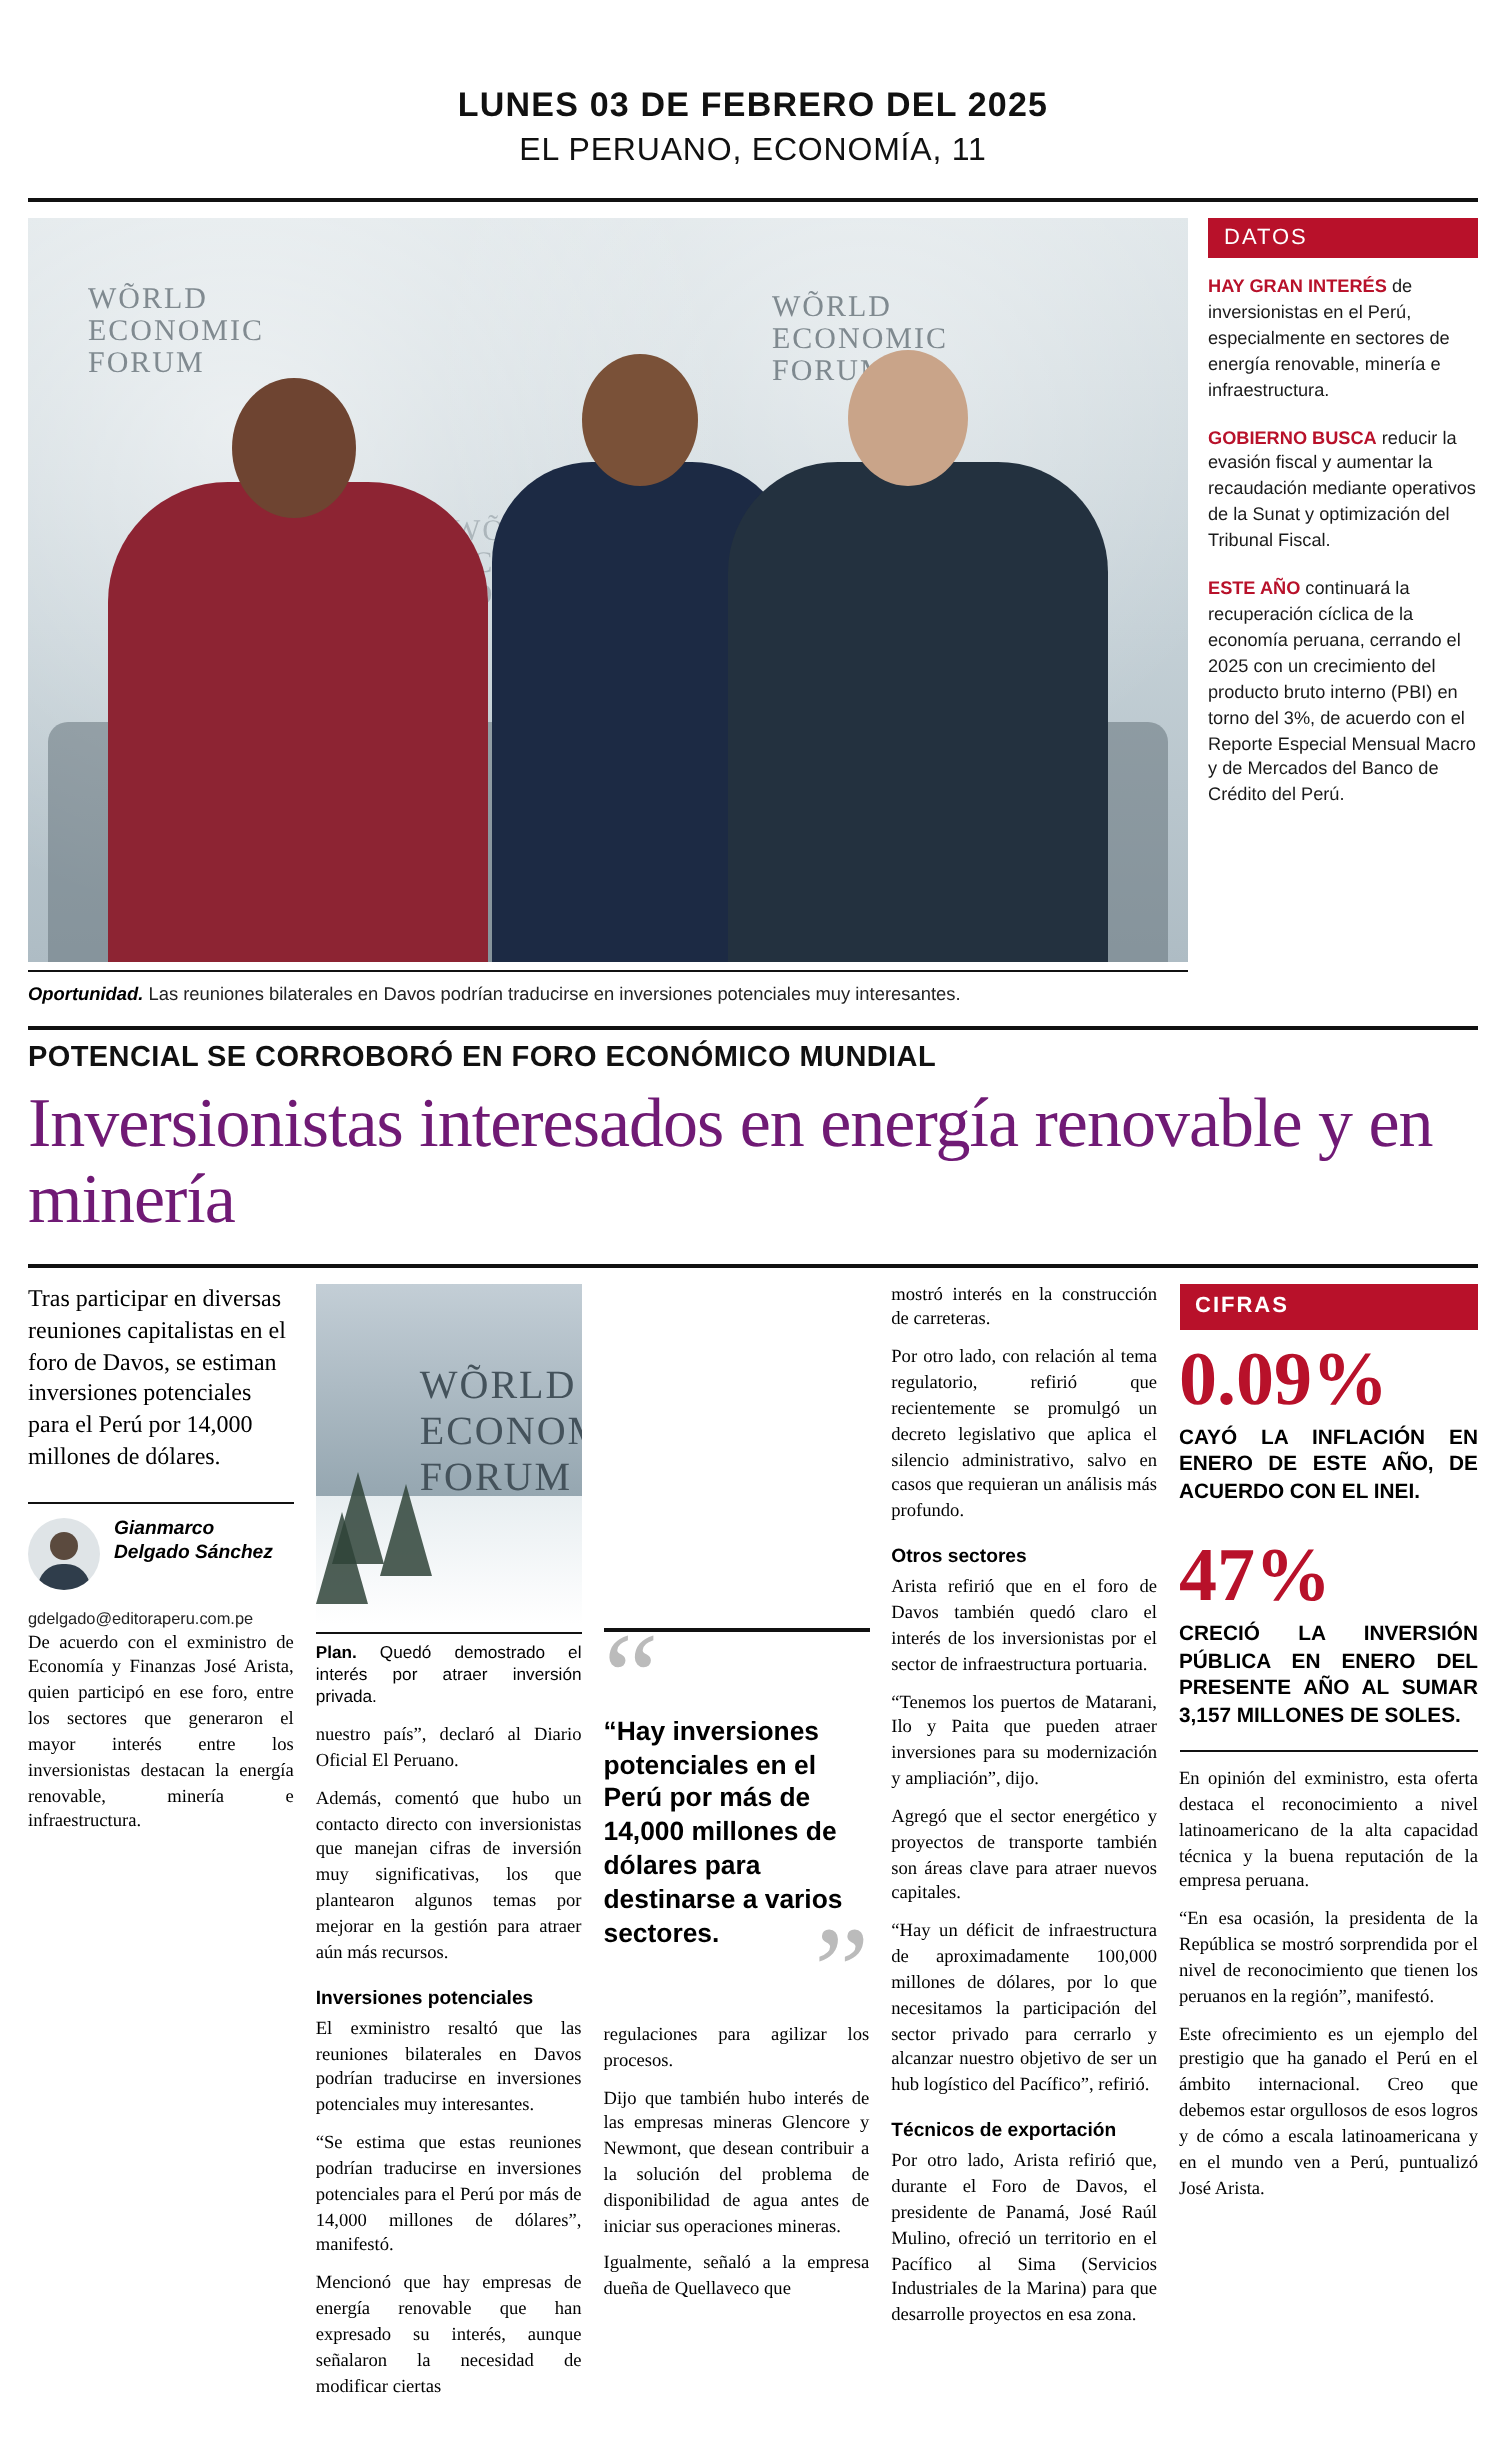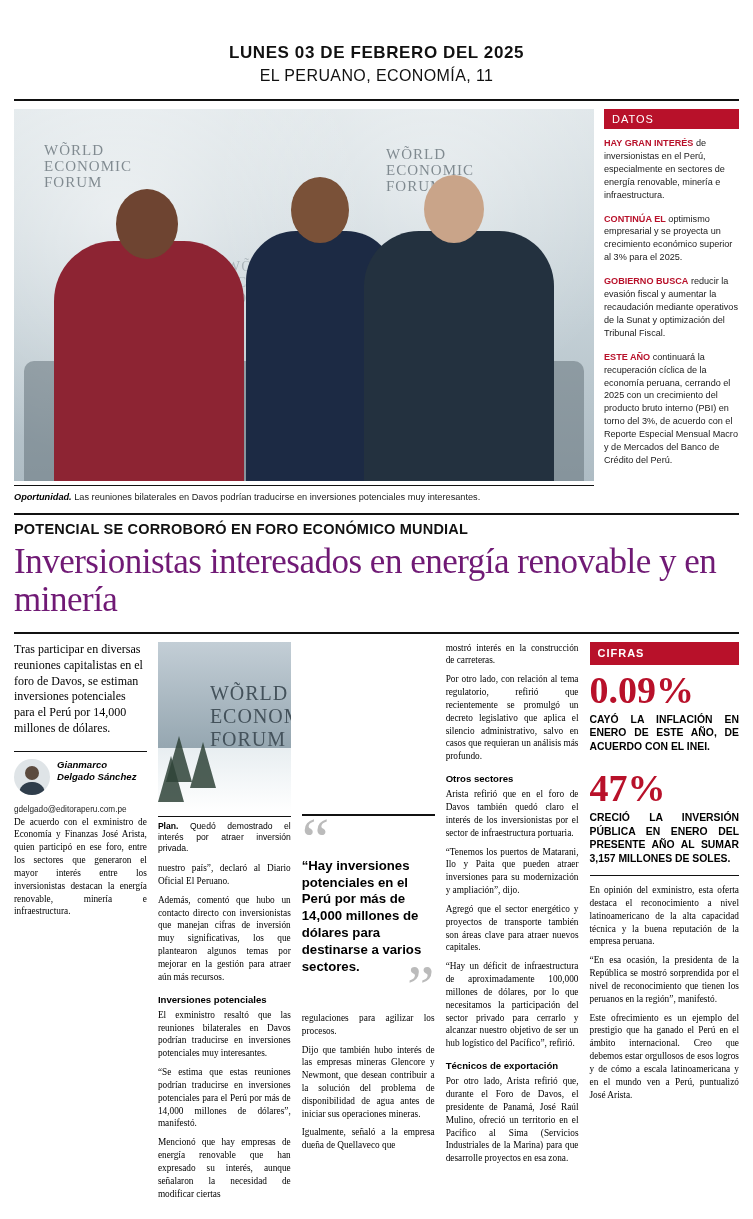--- a/index.html
+++ b/index.html
@@ -336,23 +336,20 @@
       </div>
     </div>
 
     <div class="datos-col">
       <div class="datos-head">DATOS</div>
       <div class="datos-body">
         <p>
           <span class="lead">HAY GRAN INTERÉS</span><span> de inversionistas en el Perú, especialmente en sectores de energía renovable, minería e infraestructura.</span>
         </p>
         <p>
-          <span class="lead">CONTINÚA EL</span><span> optimismo empresarial y se proyecta un crecimiento económico superior al 3% para el 2025.</span>
-        </p>
-        <p>
           <span class="lead">GOBIERNO BUSCA</span><span> reducir la evasión fiscal y aumentar la recaudación mediante operativos de la Sunat y optimización del Tribunal Fiscal.</span>
         </p>
         <p>
           <span class="lead">ESTE AÑO</span><span> continuará la recuperación cíclica de la economía peruana, cerrando el 2025 con un crecimiento del producto bruto interno (PBI) en torno del 3%, de acuerdo con el Reporte Especial Mensual Macro y de Mercados del Banco de Crédito del Perú.</span>
         </p>
       </div>
     </div>
   </div>
 
   <div class="kicker-rule"></div>

